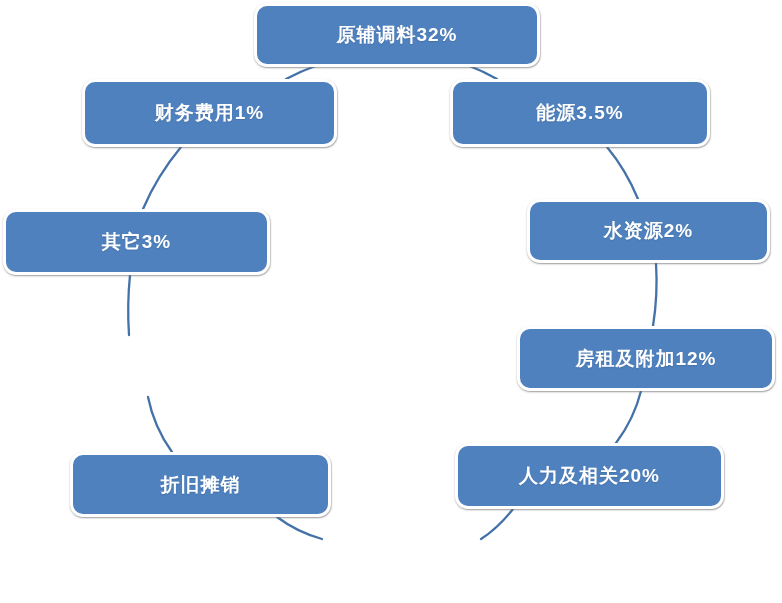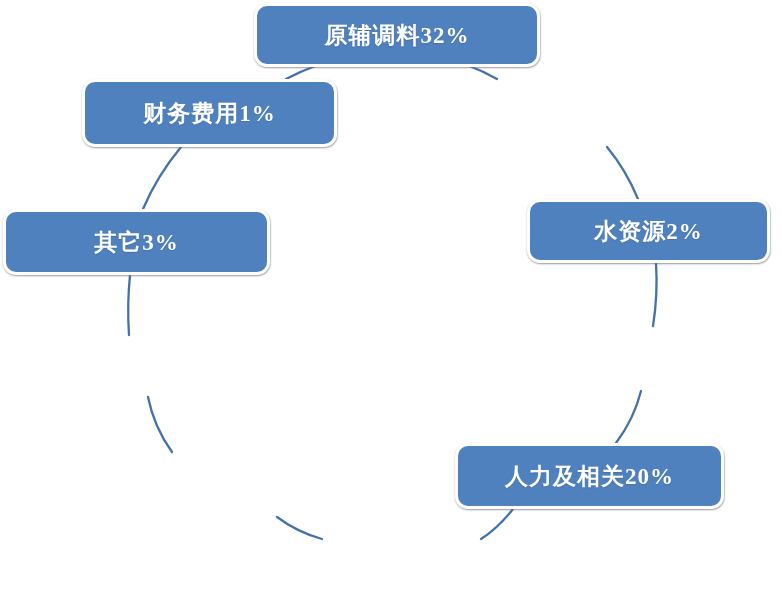--- a/index.html
+++ b/index.html
@@ -28,26 +28,25 @@
   }
   .node{
     position:absolute;
     box-sizing:border-box;
     background:var(--node-fill);
     border:3px solid var(--node-border);
     border-radius:13px;
     box-shadow:0 1px 2px rgba(110,110,110,.5), 1px 1px 1px rgba(140,140,140,.35);
     display:flex;align-items:center;justify-content:center;
     color:var(--text);
-    font-size:23px;
+    font-size:19px;
     font-weight:bold;
     letter-spacing:1px;
     white-space:nowrap;
     text-shadow:0 1px 1px rgba(60,90,140,.35);
-    font-family:Liberation Serif, serif;
   }
   
   .pos-0{left:254px;top:3px;  width:286px;height:64px;}
   .pos-1{left:82px; top:79px; width:255px;height:68px;}
   .pos-2{left:450px;top:79px; width:260px;height:68px;}
   .pos-3{left:3px;  top:209px;width:267px;height:66px;text-align:right;}
   .pos-4{left:527px;top:199px;width:243px;height:64px;}
   .pos-5{left:3px;  top:335px;width:269px;height:62px;}
   .pos-6{left:517px;top:326px;width:258px;height:65px;}
   .pos-7{left:70px; top:452px;width:261px;height:65px;}
@@ -67,17 +66,20 @@
     <path d="M130,275 Q127,305 129,335"></path>
     <path d="M656,263 Q658,295 653,326"></path>
     <path d="M641,391 Q634,419 616,443"></path>
     <path d="M513,509 Q498,528 481,539"></path>
     <path d="M277,517 Q297,532 322,539"></path>
     <path d="M148,397 Q154,427 172,452"></path>
   </svg>
 
   <div class="node pos-0">原辅调料32%</div>
   <div class="node pos-1">财务费用1%</div>
+  <div class="node pos-2">能源3.5%</div>
   <div class="node pos-3">其它3%</div>
   <div class="node pos-4">水资源2%</div>
+  <div class="node pos-6">房租及附加12%</div>
+  <div class="node pos-7">折旧摊销</div>
   <div class="node pos-8">人力及相关20%</div>
 
 </div>
 
 </body></html>

